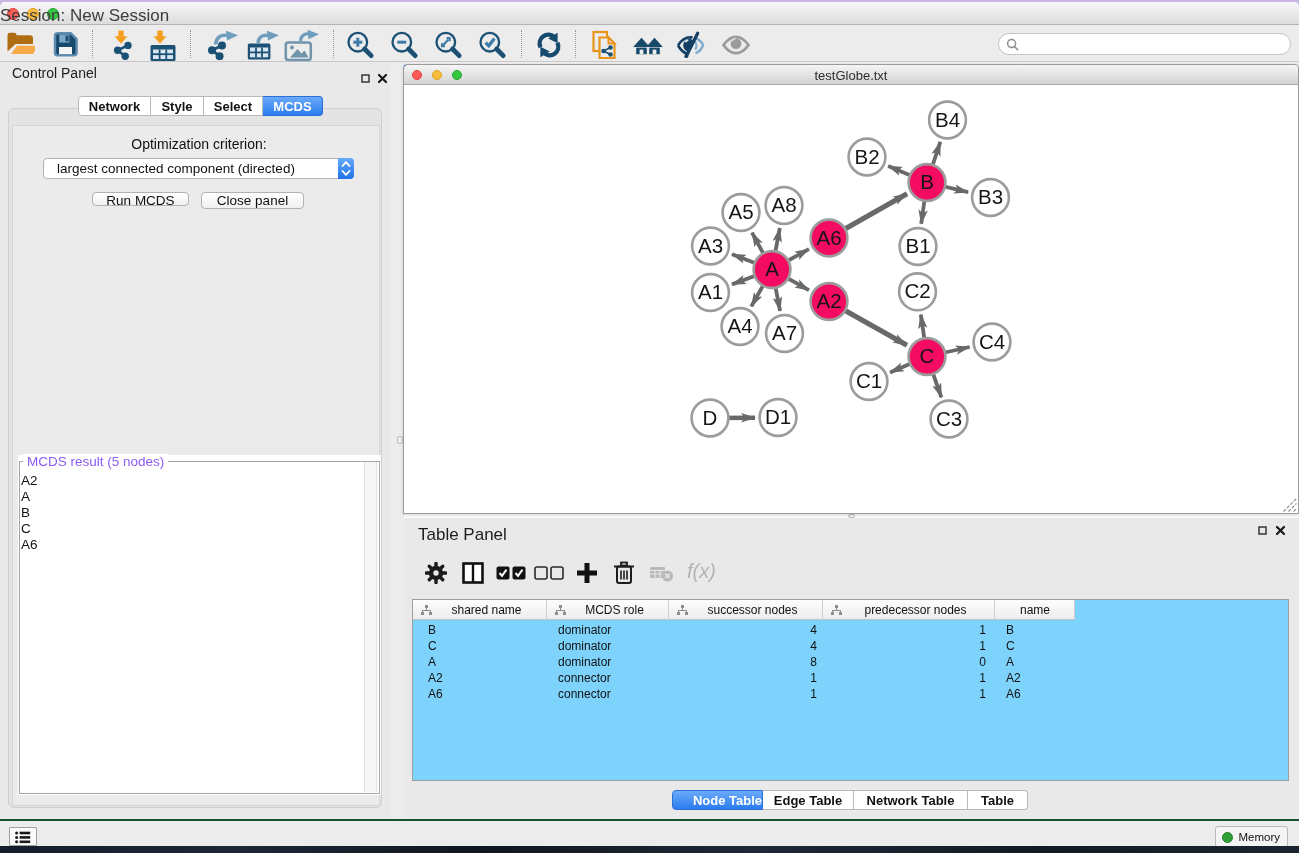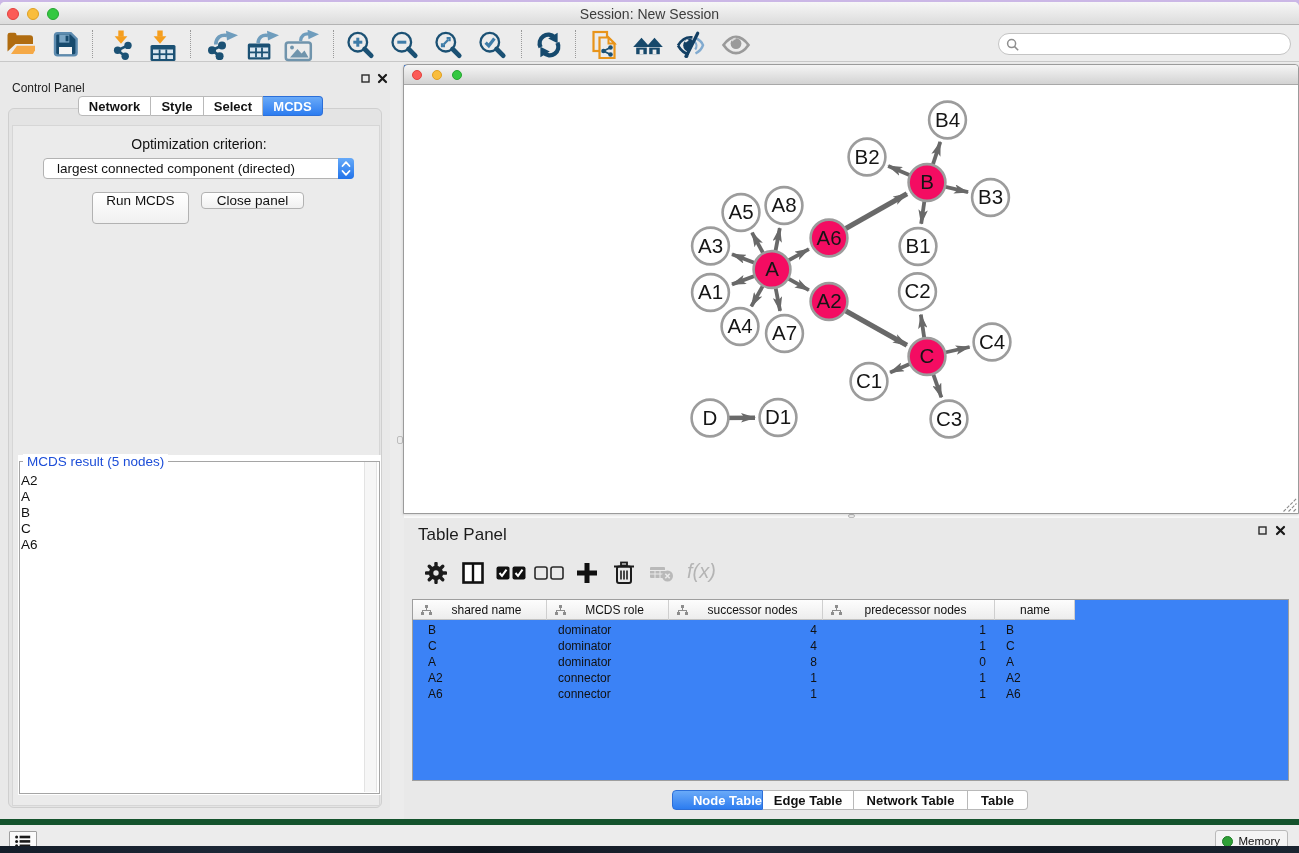--- a/index.html
+++ b/index.html
@@ -7,28 +7,28 @@
   body { font-family:"Liberation Sans", sans-serif; background:#cbb7e6; position:relative; }
   .abs { position:absolute; }
   
   #mainwin { position:absolute; left:0; top:2px; width:1299px; height:844px; background:#ececec; border-radius:5px 5px 0 0; }
   #titlebar { position:absolute; left:0; top:0; width:1299px; height:23px;
     background:linear-gradient(#f7f7f7,#dcdcdc); border-bottom:1px solid #b3b3b3; border-radius:5px 5px 0 0; }
   .tl { position:absolute; top:5.5px; width:12px; height:12px; border-radius:50%; }
   #titlebar .t1 { left:7px;  background:#fc5b57; border:1px solid #e2423e; }
   #titlebar .t2 { left:27px; background:#f9bd3c; border:1px solid #dfa023; }
   #titlebar .t3 { left:47px; background:#34c841; border:1px solid #26a532; }
-  #titletext { position:absolute; top:4px; left:0; width:100%; text-align:center; font-size:14px; color:#3c3c3c; }
+  #titletext { position:absolute; top:4px; left:0; width:100%; text-align:left; font-size:17px; color:#3c3c3c; }
   
   #toolbar { position:absolute; left:0; top:23px; width:1299px; height:37px; background:#ececec; border-bottom:1px solid #c8c8c8; }
   .sep { position:absolute; top:5px; height:28px; width:0; border-left:1px dotted #9a9a9a; }
   #searchbox { position:absolute; left:998px; top:8px; width:293px; height:22px; background:#fff; border:1px solid #c4c4c4; border-radius:11px; }
   
   #cpanel { position:absolute; left:0; top:60px; width:390px; height:757px; background:#e9e9e9; }
-  #cpanel-title { position:absolute; left:12px; top:19px; font-size:12px; color:#1c1c1c; }
+  #cpanel-title { position:absolute; left:12px; top:3px; font-size:14px; color:#1c1c1c; }
   #tabpane { position:absolute; left:8px; top:46px; width:374px; height:700px; background:#e4e4e4; border:1px solid #cfcfcf; border-radius:6px; }
   #tabinner { position:absolute; left:3px; top:16px; width:368px; height:681px; background:#ebebeb; border:1px solid #d6d6d6; }
   #tabs { position:absolute; left:78px; top:34px; height:20px; display:flex; }
   .tab { height:20px; line-height:19px; font-size:13px; font-weight:bold; color:#111; background:#fff;
          border:1px solid #b9b9b9; border-left:none; text-align:center; }
   .tab.first { border-left:1px solid #b9b9b9; border-radius:4px 0 0 4px; }
   .tab.sel { background:linear-gradient(#6aaaf8,#2c7cf0); color:#fff; border-color:#2c6fd8; border-radius:0 4px 4px 0; }
   .cbtn { background:linear-gradient(#ffffff,#f0f0f0); border:1px solid #b2b2b2; border-radius:4px;
           font-size:13.5px; color:#111; text-align:center; line-height:15.5px; }
   
@@ -37,21 +37,21 @@
             box-shadow:0 1px 3px rgba(0,0,0,.15); }
   #nettitle { position:absolute; left:0; top:0; width:894px; height:20px;
               background:linear-gradient(#f5f5f5,#d3d3d3); border-bottom:1px solid #a8a8a8; border-radius:4px 4px 0 0; }
   #nettitle .t1 { left:8px; top:4.5px; width:10px; height:10px; background:#fc5b57; border:1px solid #e2423e; }
   #nettitle .t2 { left:28px; top:4.5px; width:10px; height:10px; background:#f9bd3c; border:1px solid #dfa023; }
   #nettitle .t3 { left:48px; top:4.5px; width:10px; height:10px; background:#34c841; border:1px solid #26a532; }
   #nettitletext { position:absolute; top:3px; width:100%; text-align:center; font-size:13px; color:#2e2e2e; }
   
   #tpanel { position:absolute; left:404px; top:516px; width:895px; height:301px; background:#e9e9e9; }
   #tpanel-title { position:absolute; left:14px; top:7px; font-size:17px; color:#1c1c1c; }
-  #ttable { position:absolute; left:8px; top:81px; width:877px; height:182px; background:#3b82f6; border:1px solid #9e9e9e; }
+  #ttable { position:absolute; left:8px; top:81px; width:877px; height:182px; background:#7dd3fc; border:1px solid #9e9e9e; }
   
   #btabs { position:absolute; left:268px; top:272px; height:20px; display:flex; }
   .btab { height:20px; line-height:19px; font-size:13px; font-weight:bold; color:#111; background:#fff;
           border:1px solid #b9b9b9; border-left:none; text-align:center; }
   .btab.first { border:1px solid #2c6fd8; border-radius:4px 0 0 4px;
                 background:linear-gradient(#6aaaf8,#2c7cf0); color:#fff;text-align:right; }
   .btab.last { border-radius:0 4px 4px 0; }
   .hcell { position:absolute; top:0; height:20px; line-height:20px; text-align:center; font-size:12px; color:#111;
            border-right:1px solid #cfcfcf; padding-left:14px; }
   .hcell.nosort { padding-left:0; }
@@ -64,21 +64,21 @@
       linear-gradient(#8d8d8d,#8d8d8d) 9px 5px/1px 2px no-repeat,
       linear-gradient(#8d8d8d,#8d8d8d) 0 7px/3px 3px no-repeat,
       linear-gradient(#8d8d8d,#8d8d8d) 8px 7px/3px 3px no-repeat;
   }
   .hcell.nosort::before { display:none; }
   .trow { position:absolute; left:0; width:875px; height:16px; font-size:12px; color:#111; }
   .trow span { position:absolute; top:0; height:16px; line-height:15px; }
   .c1 { left:15px; } .c2 { left:145px; } .c3 { left:256px; width:148px; text-align:right; }
   .c4 { left:410px; width:163px; text-align:right; } .c5 { left:593px; }
   
-  #statusbar { position:absolute; left:0; top:817px; width:1299px; height:29px; background:#ececec; border-top:6px solid #14532d; }
+  #statusbar { position:absolute; left:0; top:817px; width:1299px; height:29px; background:#ececec; border-top:2px solid #14532d; }
   #memorybtn { position:absolute; right:11px; top:5px; width:73px; height:22px; background:#f4f4f4; border:1px solid #b9b9b9; border-radius:3px;
                font-size:11.5px; color:#111; line-height:21px; text-align:right; padding-right:7px; }
   #memorybtn .dot { position:absolute; left:6px; top:5px; width:11px; height:11px; border-radius:50%; background:#2fa037; border:1px solid #1f7d28; }
   #listbtn { position:absolute; left:9px; top:6px; width:28px; height:19px; background:#fbfbfb; border:1px solid #9f9f9f; border-radius:1px; }
   #darkstrip { position:absolute; left:0; top:846px; width:1299px; height:7px;
     background:linear-gradient(90deg,#141d29,#1c2736 18%,#10161f 37%,#1e2836 58%,#121a24 80%,#1a2430); }
 </style>
 </head>
 <body>
 <div id="mainwin">
@@ -260,42 +260,43 @@
       <div style="position:absolute;left:0;top:74px;width:398px;text-align:center;font-size:14px;color:#111;">Optimization criterion:</div>
       <div id="cselect" style="position:absolute;left:43px;top:96px;width:311px;height:21px;background:#fff;border:1px solid #b2b2b2;border-radius:4px;">
         <div style="position:absolute;left:13px;top:2px;font-size:13.5px;color:#111;">largest connected component (directed)</div>
         <div style="position:absolute;right:-1px;top:-1px;width:16px;height:21px;background:linear-gradient(#66aaf9,#2173ea);border-radius:0 4px 4px 0;">
           <svg width="16" height="21" viewBox="0 0 16 21">
               <path d="M4.5,8 L8,4.2 L11.5,8" fill="none" stroke="#fff" stroke-width="1.8" stroke-linecap="round" stroke-linejoin="round"></path>
               <path d="M4.5,13 L8,16.8 L11.5,13" fill="none" stroke="#fff" stroke-width="1.8" stroke-linecap="round" stroke-linejoin="round"></path>
             </svg>
         </div>
       </div>
-      <div class="cbtn" style="position:absolute;left:92px;top:130px;width:97px;height:32px;">Run MCDS</div>
+      <div class="cbtn" style="position:absolute;left:92px;top:130px;width:97px;height:14px;">Run MCDS</div>
       <div class="cbtn" style="position:absolute;left:201px;top:130px;width:103px;height:17px;">Close panel</div>
       <div id="mcdsbox" style="position:absolute;left:18px;top:393px;width:363px;height:340px;background:#fff;">
         <div style="position:absolute;left:0.5px;top:5.5px;width:361px;height:333px;border:1px solid #a5a5a5;"></div>
-        <div style="position:absolute;left:5px;top:-1px;background:#fff;padding:0 4px;font-size:13.5px;color:#1d4ed8;">MCDS result (5 nodes)</div>
+        <div style="position:absolute;left:5px;top:-1px;background:#fff;padding:0 4px;font-size:13.5px;color:#8b5cf6;">MCDS result (5 nodes)</div>
         <div style="position:absolute;left:3px;top:18px;font-size:13.5px;color:#111;line-height:16px;">A2<br>A<br>B<br>C<br>A6</div>
         <div style="position:absolute;right:4px;top:7px;width:13px;height:330px;background:#f6f6f6;border-left:1px solid #e3e3e3;border-right:1px solid #e3e3e3;"></div>
       </div>
     </div>
   </div>
   <div class="abs" style="left:404px;top:511.5px;width:895px;height:5px;background:#fafafa;"></div>
   <div class="abs" style="left:847.5px;top:511.5px;width:7px;height:4.5px;background:#ececec;border:1px solid #bdbdbd;border-radius:2px;"></div>
   <div class="abs" style="left:396.5px;top:434px;width:6.5px;height:8px;background:#ececec;border:1px solid #bdbdbd;border-radius:2px;"></div>
   <div id="netwin">
     <svg width="8" height="8" style="position:absolute;left:0;top:0;" viewBox="0 0 8 8">
         <path d="M0,0 L8,0 L0,6 Z" fill="#3a6ebd" opacity="0.85"></path>
         <path d="M1,1 Q1,1 7,1 Q3,2.5 1,5 Z" fill="#e8e8e8"></path>
       </svg>
     <div id="nettitle">
       <div class="tl t1"></div>
         <div class="tl t2"></div>
         <div class="tl t3"></div>
+      <div id="nettitletext">testGlobe.txt</div>
     </div>
     <svg id="gsvg" width="894" height="427" viewBox="404 86 894 427" style="position:absolute;left:0;top:21px;">
 <defs>
 <marker id="arw" viewBox="0 0 15 9.5" refX="14" refY="4.75" markerWidth="15" markerHeight="9.5" orient="auto" markerUnits="userSpaceOnUse">
             <path d="M0,0 L15,4.75 L0,9.5 L3.4,4.75 Z" fill="#696969"></path>
           </marker>
 </defs>
 <line x1="772.0" y1="269.5" x2="752.0" y2="232.7" stroke="#696969" stroke-width="3.8" marker-end="url(#arw)"></line>
 <line x1="772.0" y1="269.5" x2="779.8" y2="228.1" stroke="#696969" stroke-width="3.8" marker-end="url(#arw)"></line>
 <line x1="772.0" y1="269.5" x2="732.0" y2="254.2" stroke="#696969" stroke-width="3.8" marker-end="url(#arw)"></line>

